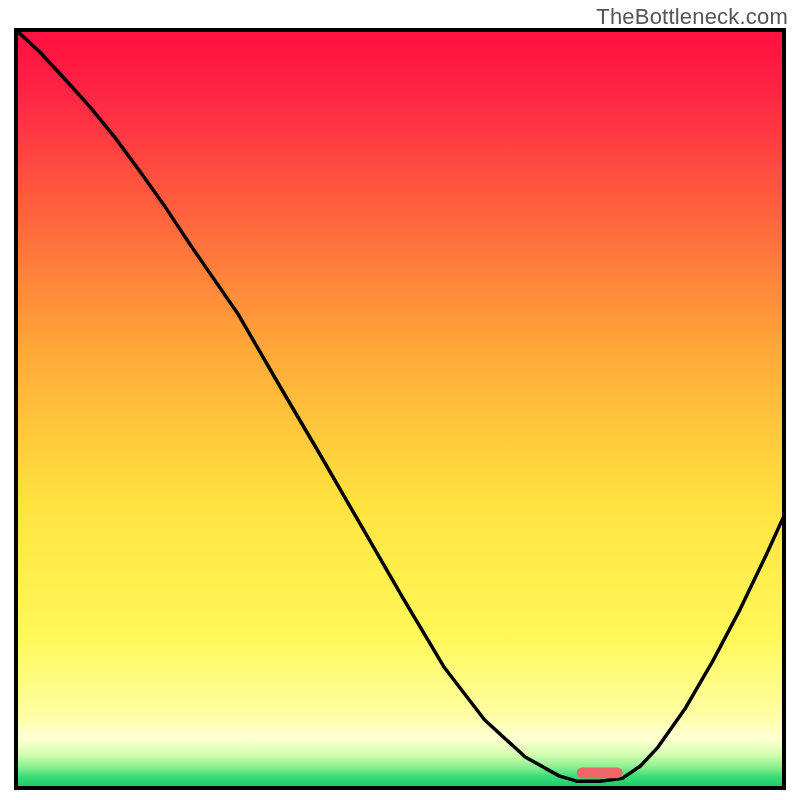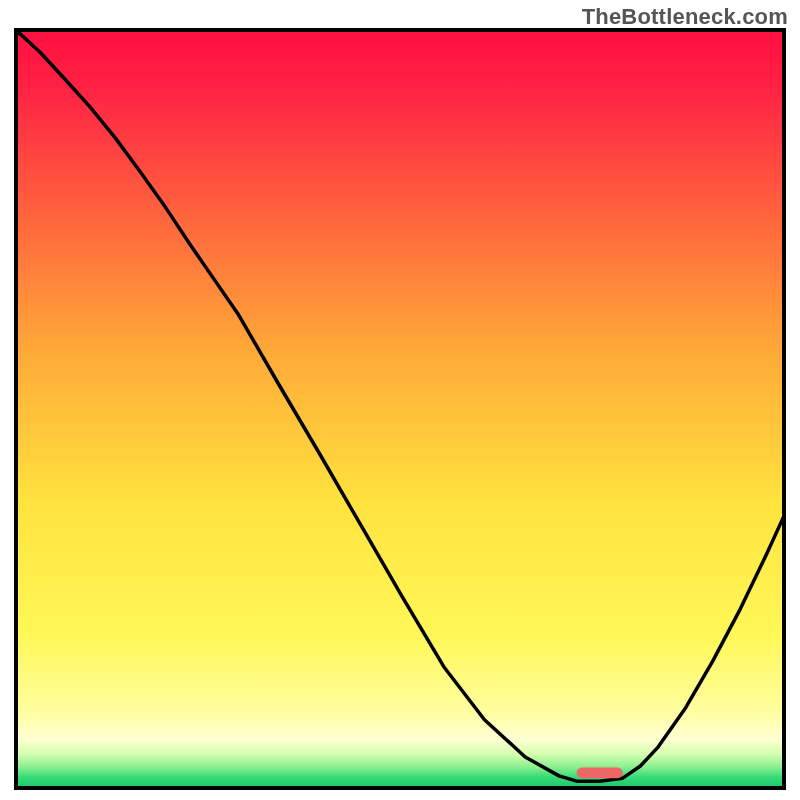--- a/index.html
+++ b/index.html
@@ -13,21 +13,21 @@
   .chart-container {
     position: relative;
     width: 800px;
     height: 800px;
   }
   .watermark {
     position: absolute;
     top: 4px;
     right: 12px;
     font-size: 22px;
-    font-weight: 700;
+    font-weight: 400;
     color: #555555;
     letter-spacing: 0.2px;
     z-index: 10;
   }
   svg.plot {
     position: absolute;
     top: 0;
     left: 0;
     width: 800px;
     height: 800px;

